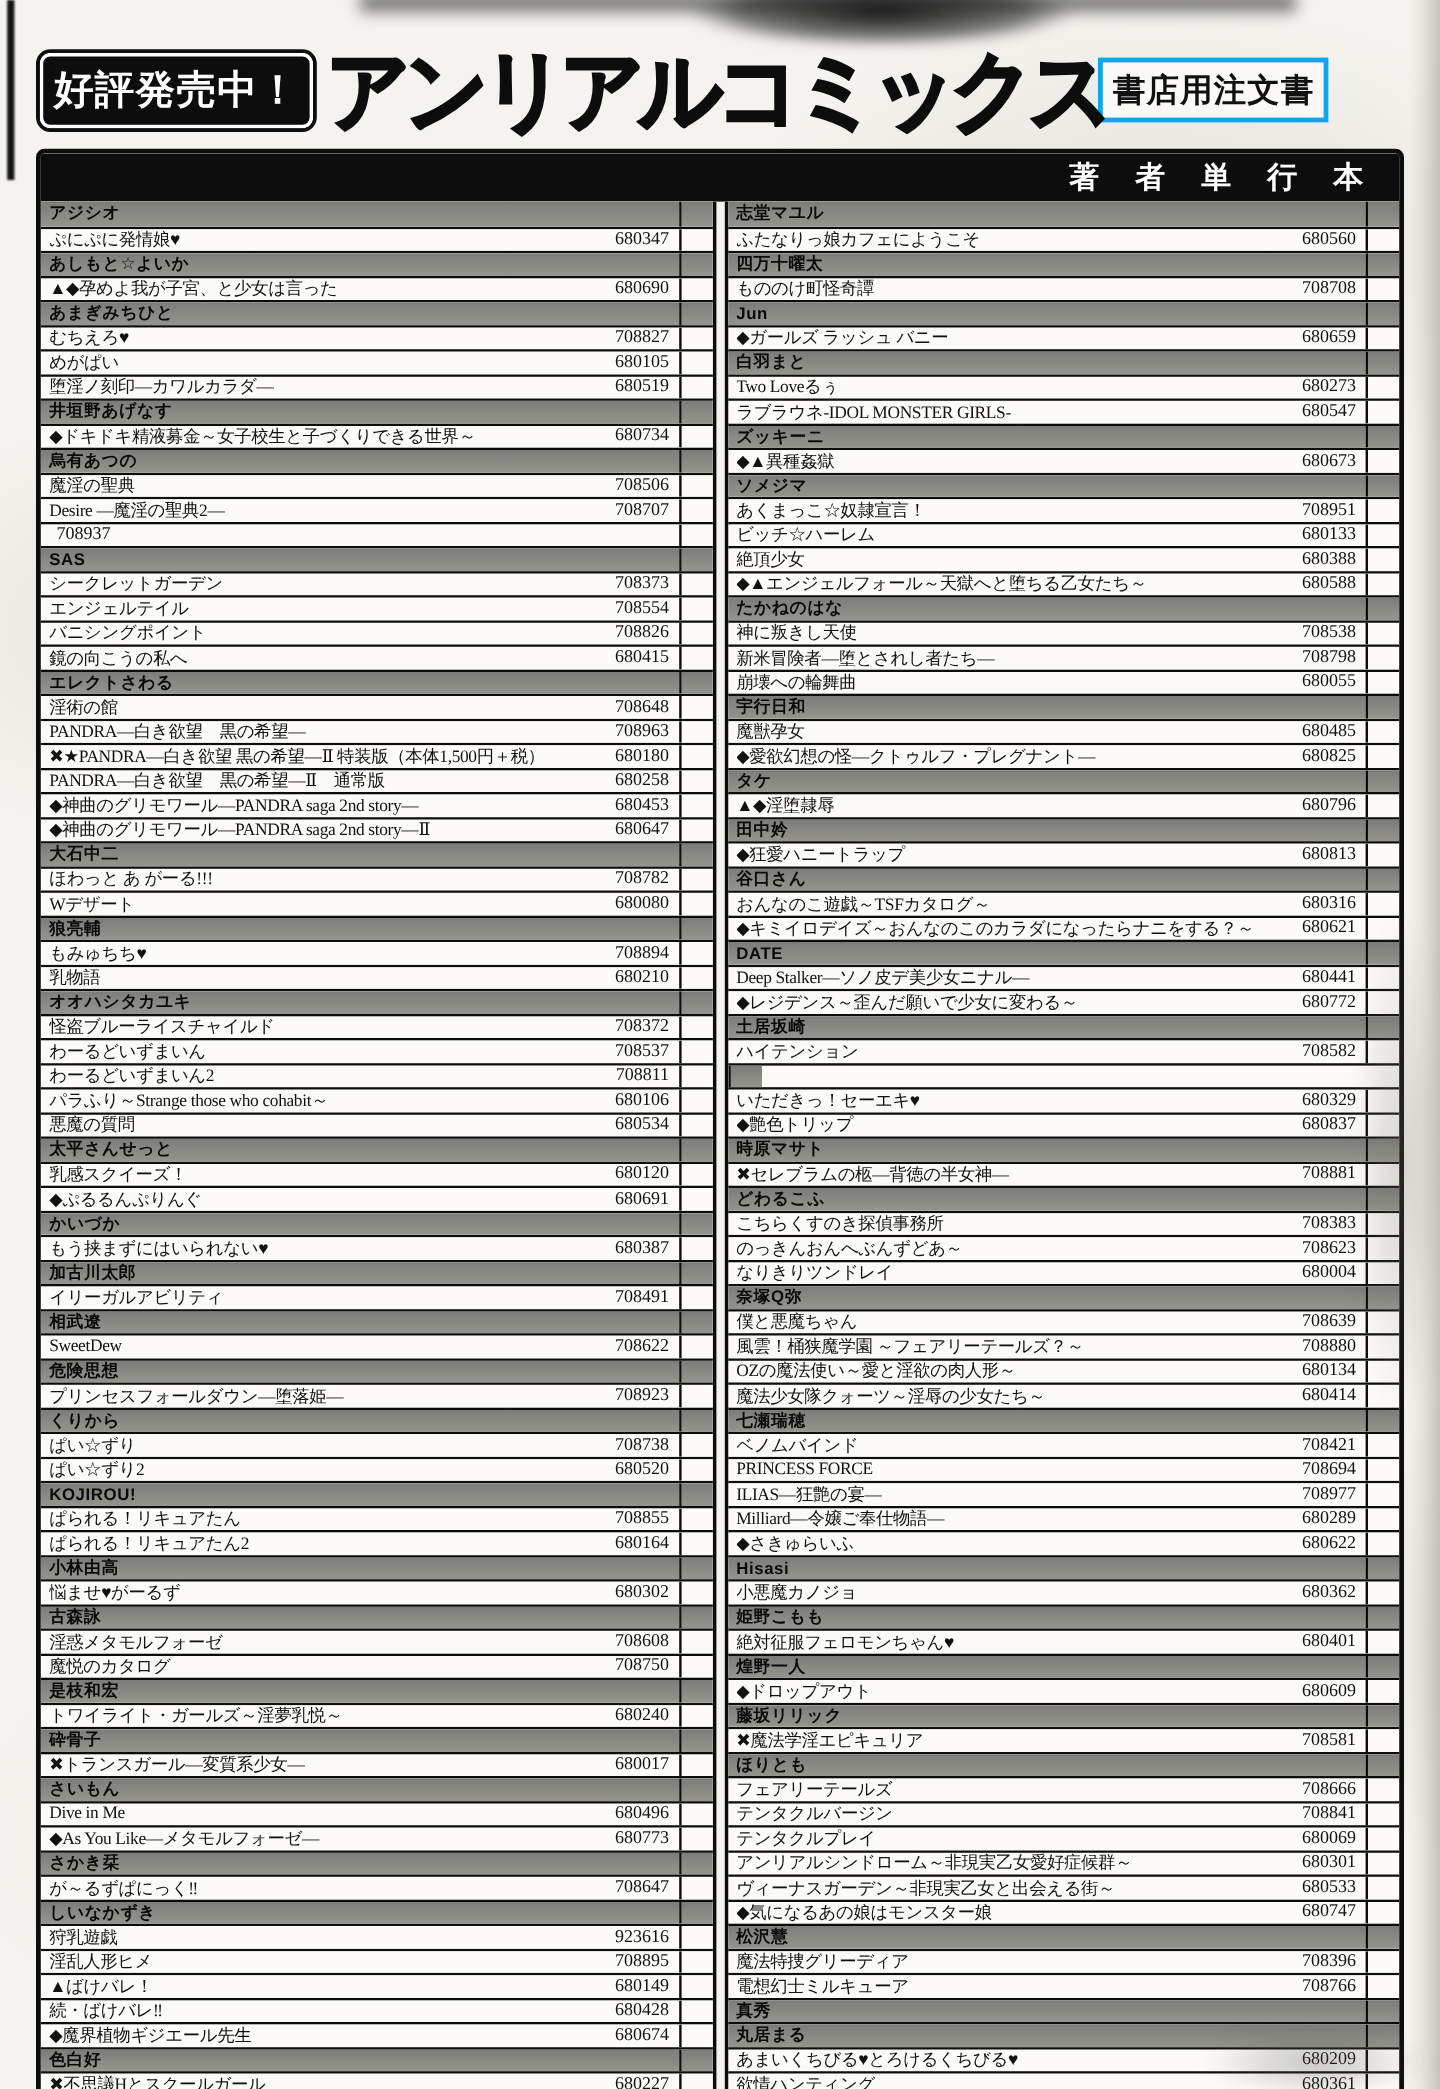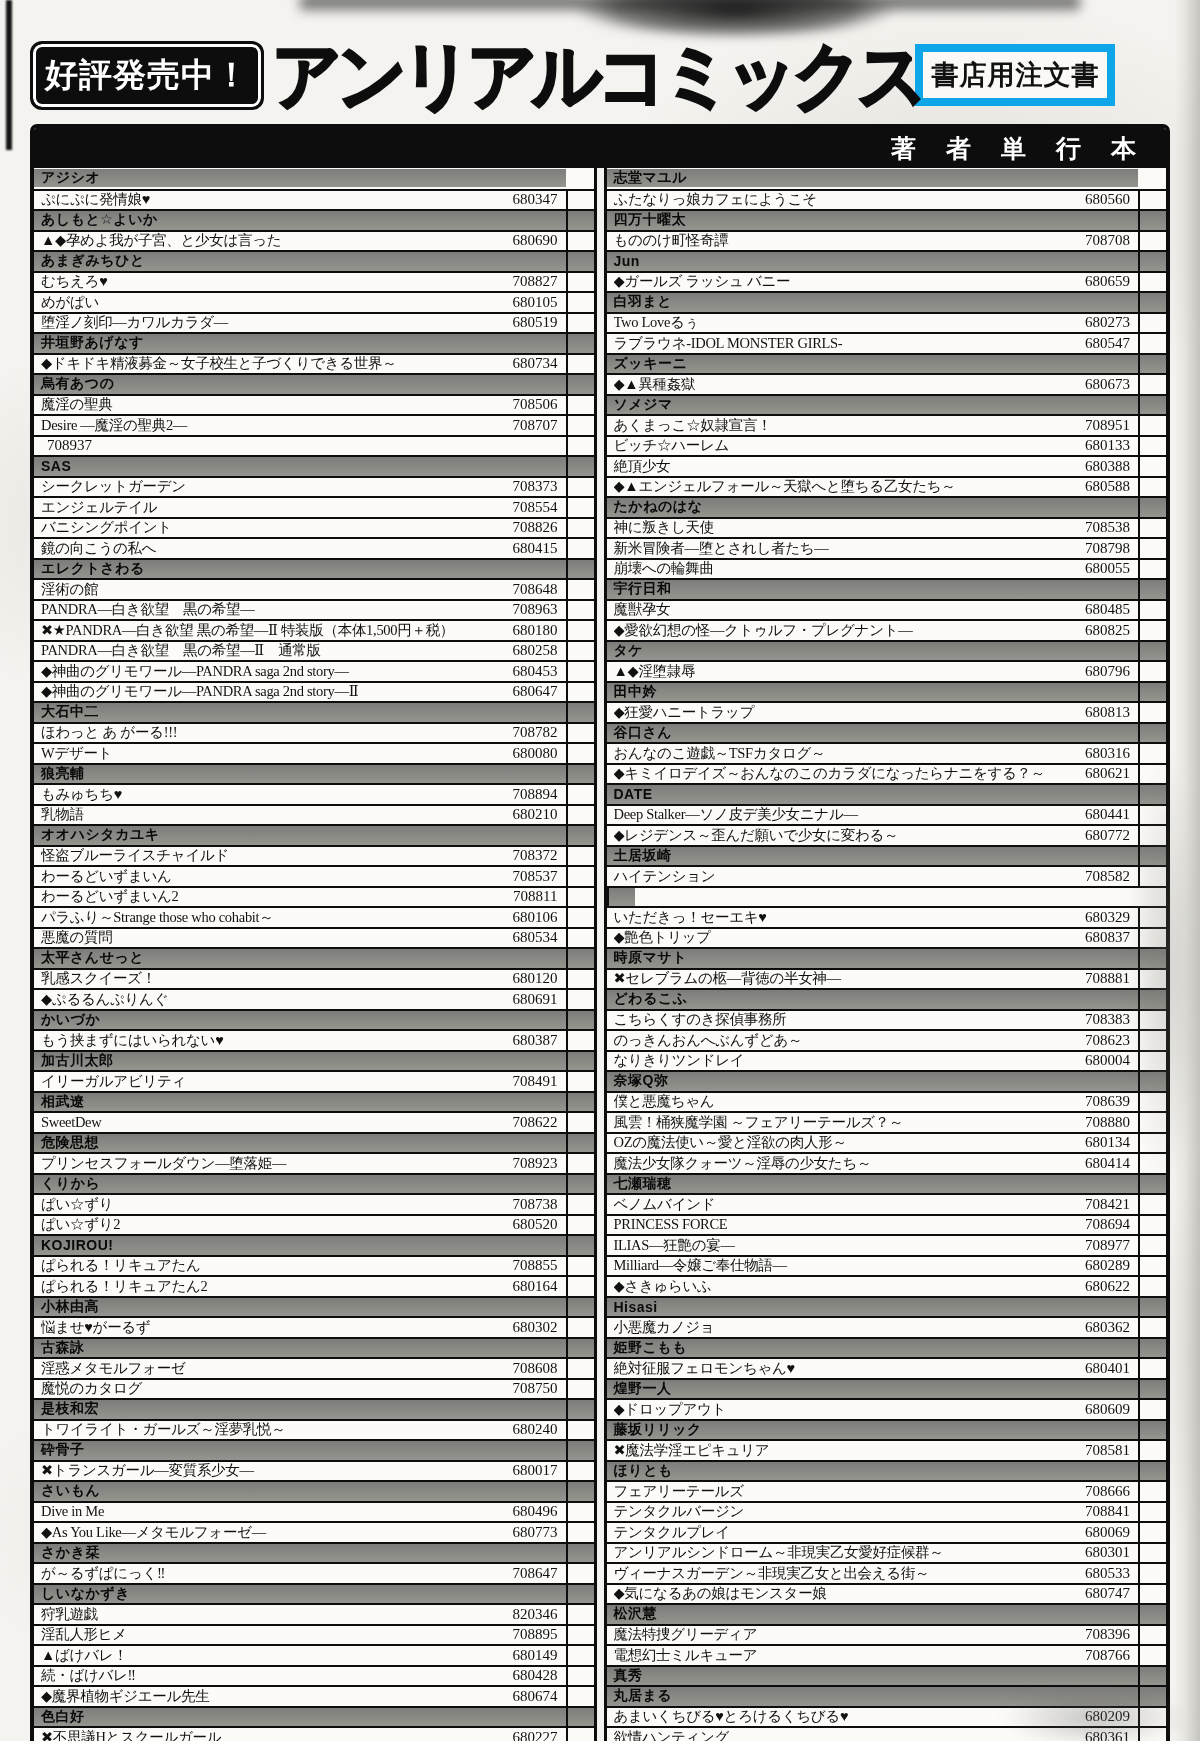--- a/index.html
+++ b/index.html
@@ -37,35 +37,35 @@
     font-weight:900;font-size:33px;letter-spacing:1px;
     padding:9px 12px;white-space:nowrap;
   }
   .logo{
     flex:0 0 auto;margin-left:8px;
     font-weight:900;font-size:66px;line-height:1;letter-spacing:-5px;
     transform:scale(1.04,1.12);transform-origin:left center;
     -webkit-text-stroke:2.5px #0d0d0d;color:#0d0d0d;white-space:nowrap;
   }
   .order-box{
-    margin-left:18px;background:#faf9f6;border:8px solid #0ea5e9;
+    margin-left:18px;background:#faf9f6;border:4px solid #0ea5e9;
     font-weight:900;font-size:27px;letter-spacing:1px;padding:5px 8px;white-space:nowrap;
   }
 
   
   .table-wrap{margin:0 30px;border:4px solid #0d0d0d;border-radius:7px;overflow:hidden;background:#f4f3ef;}
   .section-bar{background:#0d0d0d;color:#fff;text-align:right;
     font-size:25px;font-weight:700;letter-spacing:30px;padding-left:30px;
     height:40px;line-height:40px;}
   .cols{display:flex;}
   .col{flex:1 1 0;min-width:0;background:#fbfaf7;}
   .col.left{border-right:3px solid #0d0d0d;margin-right:7px;}
   .col.right{border-left:3px solid #0d0d0d;}
   .row{display:flex;height:20.5px;box-sizing:border-box;border-top:2px solid #0d0d0d;overflow:hidden;}
-  .row:first-child{border-top:none;align-items:center;}
+  .row:first-child{border-top:none;}
   .r-main{flex:1 1 auto;min-width:0;display:flex;align-items:center;padding:0 5px 0 7px;}
   .row.book .r-main{background:#fcfbf8;
     font-family:"Liberation Serif","DejaVu Serif",serif;font-size:14.5px;}
   .row.author .r-main{background:linear-gradient(#7c7c7a,#95958f);
     font-weight:700;font-size:14px;letter-spacing:.5px;color:#0a0a0a;}
   .title{flex:1 1 auto;min-width:0;white-space:nowrap;overflow:hidden;letter-spacing:-0.3px;}
   .code{flex:0 0 auto;padding-left:6px;padding-right:3px;font-size:15px;
     font-family:"Liberation Serif","DejaVu Serif",serif;}
   .r-check{flex:0 0 26px;border-left:2.5px solid #0d0d0d;background:#fcfbf8;}
   .row.author .r-check{background:linear-gradient(#7c7c7a,#95958f);}
@@ -503,21 +503,21 @@
           </div>
           <div class="r-check"></div>
         </div>
         <div class="row author">
           <div class="r-main">しいなかずき</div>
           <div class="r-check"></div>
         </div>
         <div class="row book">
           <div class="r-main">
             <span class="title">狩乳遊戯</span>
-            <span class="code">820346</span>
+            <span class="code">923616</span>
           </div>
           <div class="r-check"></div>
         </div>
         <div class="row book">
           <div class="r-main">
             <span class="title">淫乱人形ヒメ</span>
             <span class="code">708895</span>
           </div>
           <div class="r-check"></div>
         </div>

